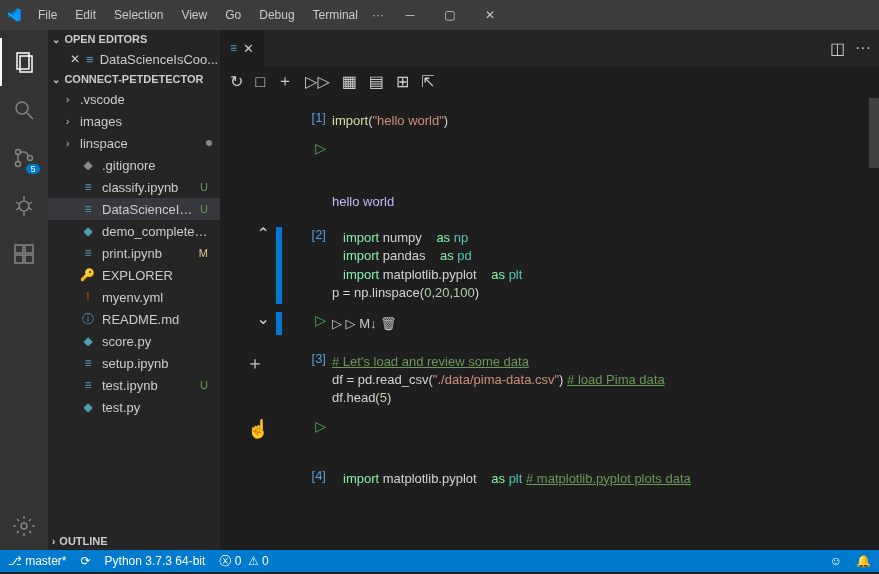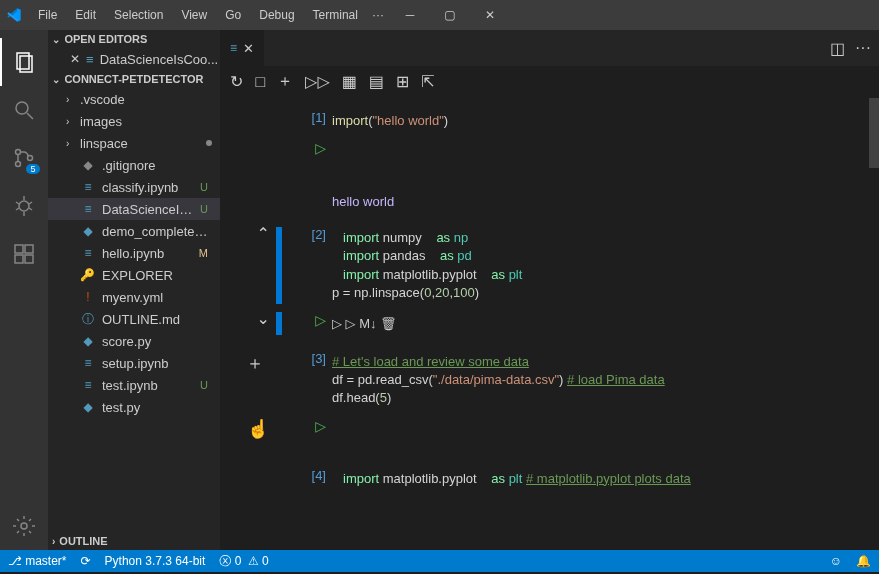--- a/index.html
+++ b/index.html
@@ -210,37 +210,37 @@
           <span class="status ">U</span>
         </div>
         <div class="item">
           <span class="nochev"></span>
           <span class="ficon" style="color:#519aba">◆</span>
           <span class="name">demo_completed.py</span>
         </div>
         <div class="item orange">
           <span class="nochev"></span>
           <span class="ficon" style="color:#519aba">≡</span>
-          <span class="name">hello.ipynb</span>
+          <span class="name">print.ipynb</span>
           <span class="status m">M</span>
         </div>
         <div class="item">
           <span class="nochev"></span>
           <span class="ficon" style="color:#e2c08d">🔑</span>
           <span class="name">EXPLORER</span>
         </div>
         <div class="item">
           <span class="nochev"></span>
           <span class="ficon" style="color:#cb4b16">!</span>
           <span class="name">myenv.yml</span>
         </div>
         <div class="item">
           <span class="nochev"></span>
           <span class="ficon" style="color:#519aba">ⓘ</span>
-          <span class="name">OUTLINE.md</span>
+          <span class="name">README.md</span>
         </div>
         <div class="item">
           <span class="nochev"></span>
           <span class="ficon" style="color:#519aba">◆</span>
           <span class="name">score.py</span>
         </div>
         <div class="item">
           <span class="nochev"></span>
           <span class="ficon" style="color:#519aba">≡</span>
           <span class="name">setup.ipynb</span>

